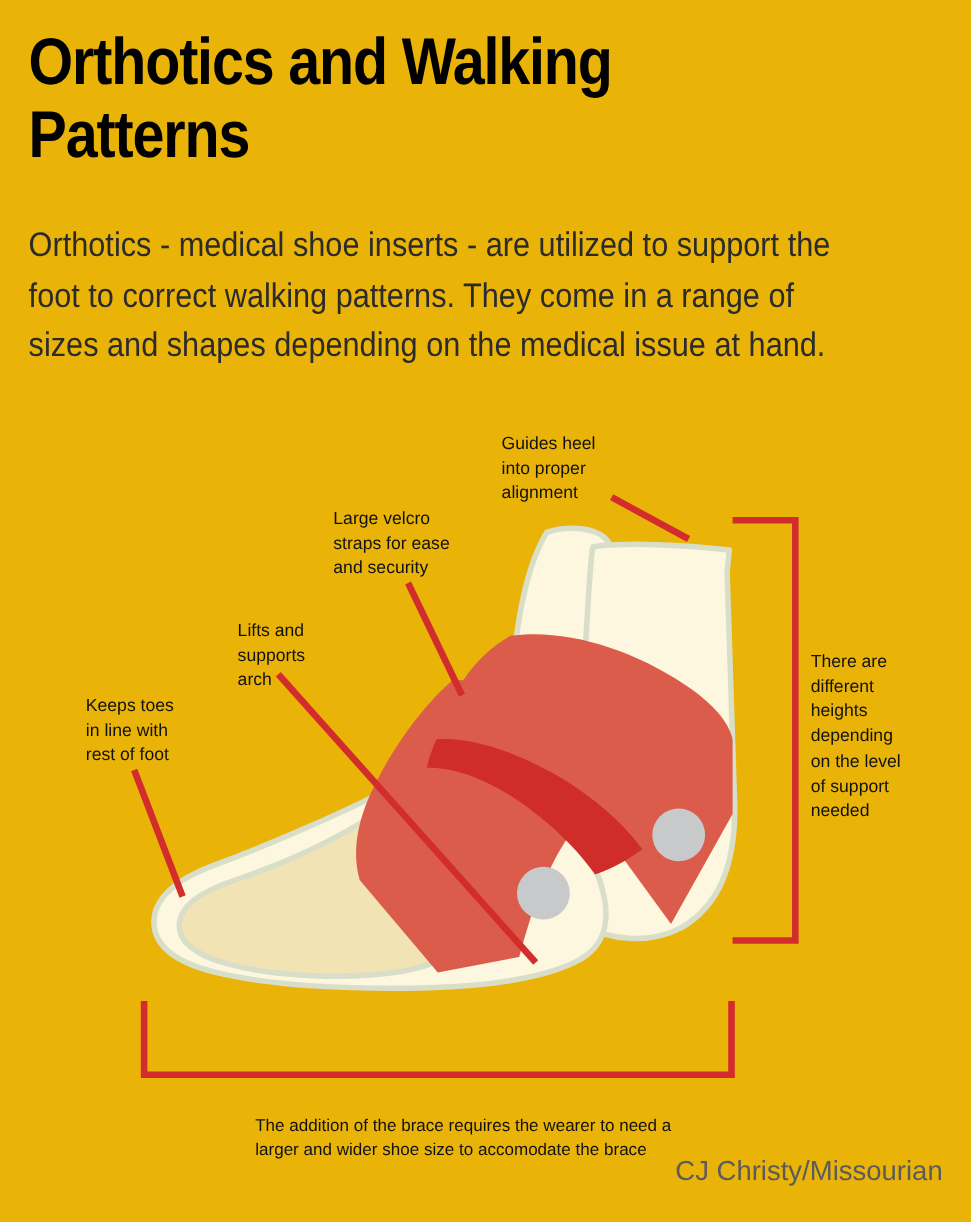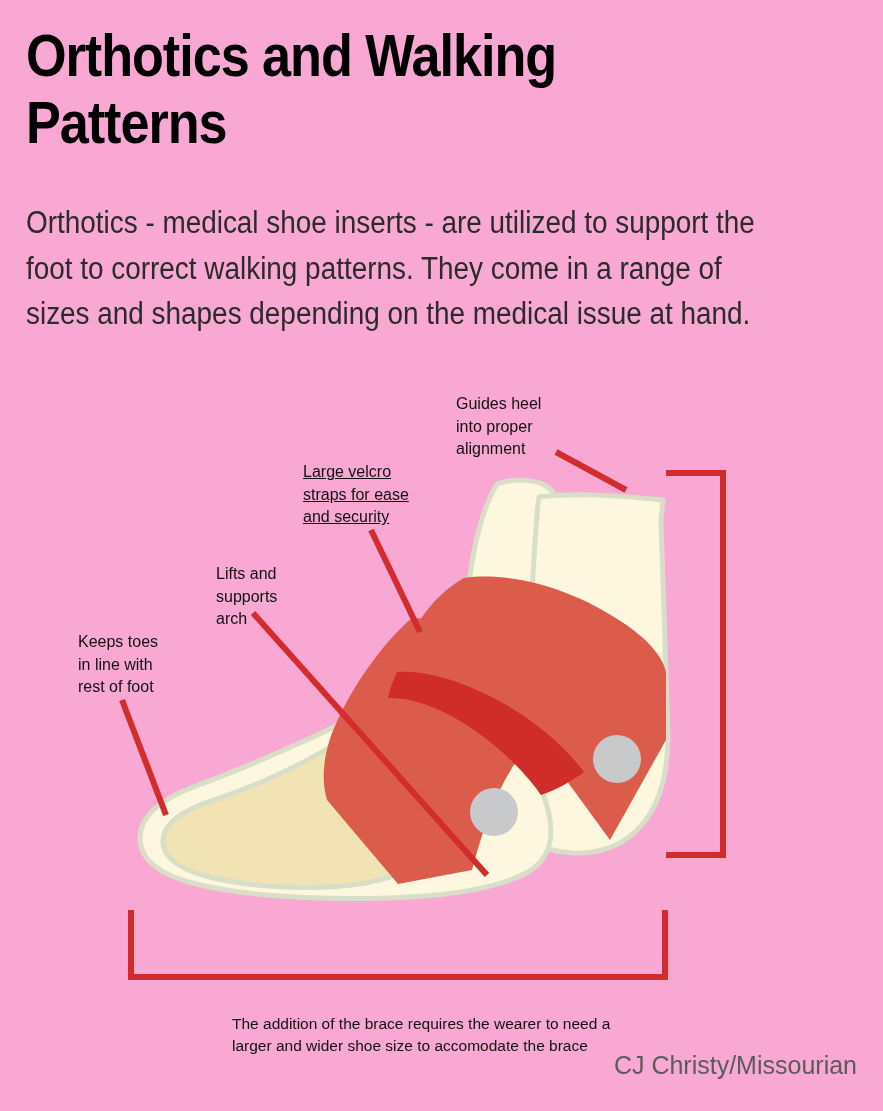--- a/index.html
+++ b/index.html
@@ -14,21 +14,21 @@
     overflow: hidden;
     font-family: "Liberation Sans", sans-serif;
     color: #1a1a1a;
   }
 
   #page {
     position: absolute;
     left: 0; top: 0;
     width: 883px;
     height: 1111px;
-    background: #f9a8d4;
+    background: #eab308;
   }
 
   
   #header-block {
     position: absolute;
     left: 26px;
     top: 22px;
     width: 800px;
   }
   #page-title {
@@ -74,21 +74,21 @@
   .annotation {
     position: absolute;
     font-family: "Liberation Sans", sans-serif;
     font-weight: 400;
     font-size: 16px;
     line-height: 1.42;
     color: #111111;
     white-space: pre-line;
   }
   #ann-guides-heel { left: 456px; top: 393px; width: 170px; }
-  #ann-velcro      { left: 303px; top: 461px; width: 180px; text-decoration: underline; }
+  #ann-velcro      { left: 303px; top: 461px; width: 180px; }
   #ann-arch        { left: 216px; top: 563px; width: 120px; }
   #ann-toes        { left: 78px;  top: 631px; width: 140px; }
   #ann-heights     { left: 737px; top: 591px; width: 120px; }
 
   #caption-bottom {
     position: absolute;
     left: 232px;
     top: 989px;
     width: 420px;
     font-family: "Liberation Sans", sans-serif;
@@ -229,18 +229,25 @@
 and security</div>
 
   <div class="annotation" id="ann-toes">Keeps toes
 in line with
 rest of foot</div>
 
   <div class="annotation" id="ann-arch">Lifts and
 supports
 arch</div>
 
+  <div class="annotation" id="ann-heights">There are
+different
+heights
+depending
+on the level
+of support
+needed</div>
 
   <div id="caption-bottom">The addition of the brace requires the wearer to need a larger and wider shoe size to accomodate the brace</div>
 
   <div id="credit-line">CJ Christy/Missourian</div>
 
 </div>
 
 </body></html>

